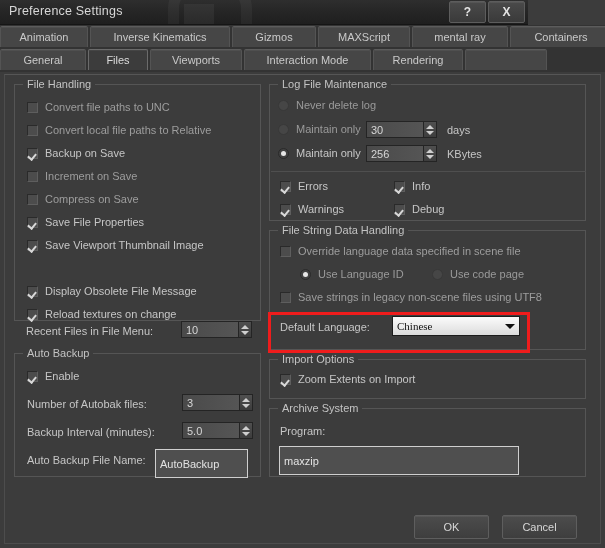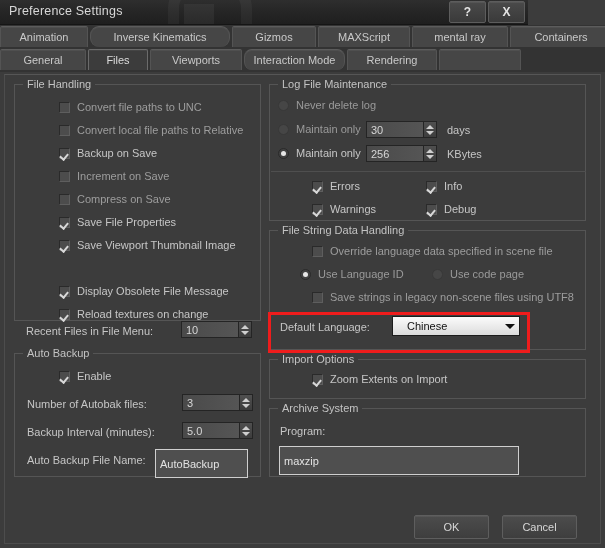--- a/index.html
+++ b/index.html
@@ -88,21 +88,21 @@
   }
   .group > .gtitle{
     position:absolute;left:8px;top:-7px;
     background:#3c3c3c;
     padding:0 4px;
     font-size:11px;color:#c3c3c3;
     white-space:nowrap;
   }
 
   
-  .cb{position:absolute;display:flex;align-items:center;white-space:nowrap;margin-left:32px;}
+  .cb{position:absolute;display:flex;align-items:center;white-space:nowrap;}
   .cbbox{
     width:11px;height:11px;flex:0 0 11px;
     background:#4c4c4c;
     border:1px solid #2a2a2a;
     border-right-color:#5e5e5e;border-bottom-color:#5e5e5e;
     box-sizing:border-box;position:relative;
     margin-right:7px;
   }
   .cbbox.on::after{
     content:"";position:absolute;left:1px;top:3px;
@@ -164,21 +164,21 @@
   }
 
   
   .dd{
     position:absolute;height:20px;box-sizing:border-box;
     background:linear-gradient(to bottom,#fbfbfb,#dcdcdc);
     border:1px solid #1c1c1c;
     display:flex;align-items:center;
     color:#111;font-size:11px;
   }
-  .dd .ddtext{padding-left:14px;flex:1;}
+  .dd .ddtext{padding-left:4px;flex:1;font-family:Liberation Serif, serif;}
   .dd .ddarrow{
     width:18px;height:100%;display:flex;align-items:center;justify-content:center;
   }
   .dd .ddarrow i{
     display:block;width:0;height:0;
     border-left:5px solid transparent;border-right:5px solid transparent;
     border-top:5px solid #111;
   }
 
   
@@ -215,21 +215,21 @@
       <div class="tb-btn">?</div>
       <div class="tb-btn">X</div>
     </div>
   </div>
 
   <div class="tabstrip">
     <div class="tabrow r1" id="tabrow1">
         <div class="tab" style="width: 88px;">
           <span>Animation</span>
         </div>
-        <div class="tab" style="width: 140px; border-radius: 9px;">
+        <div class="tab" style="width: 140px;">
           <span>Inverse Kinematics</span>
         </div>
         <div class="tab" style="width: 84px;">
           <span>Gizmos</span>
         </div>
         <div class="tab" style="width: 92px;">
           <span>MAXScript</span>
         </div>
         <div class="tab" style="width: 96px;">
           <span>mental ray</span>
@@ -242,21 +242,21 @@
     <div class="tabrow r2" id="tabrow2">
         <div class="tab" style="width: 86px;">
           <span>General</span>
         </div>
         <div class="tab sel" style="width: 60px;">
           <span>Files</span>
         </div>
         <div class="tab" style="width: 92px;">
           <span>Viewports</span>
         </div>
-        <div class="tab" style="width: 101px; border-radius: 8px;">
+        <div class="tab" style="width: 127px;">
           <span>Interaction Mode</span>
         </div>
         <div class="tab" style="width: 90px;">
           <span>Rendering</span>
         </div>
         <div class="tab" style="width: 82px;"></div>
       </div>
   </div>
 
   <div class="content">

